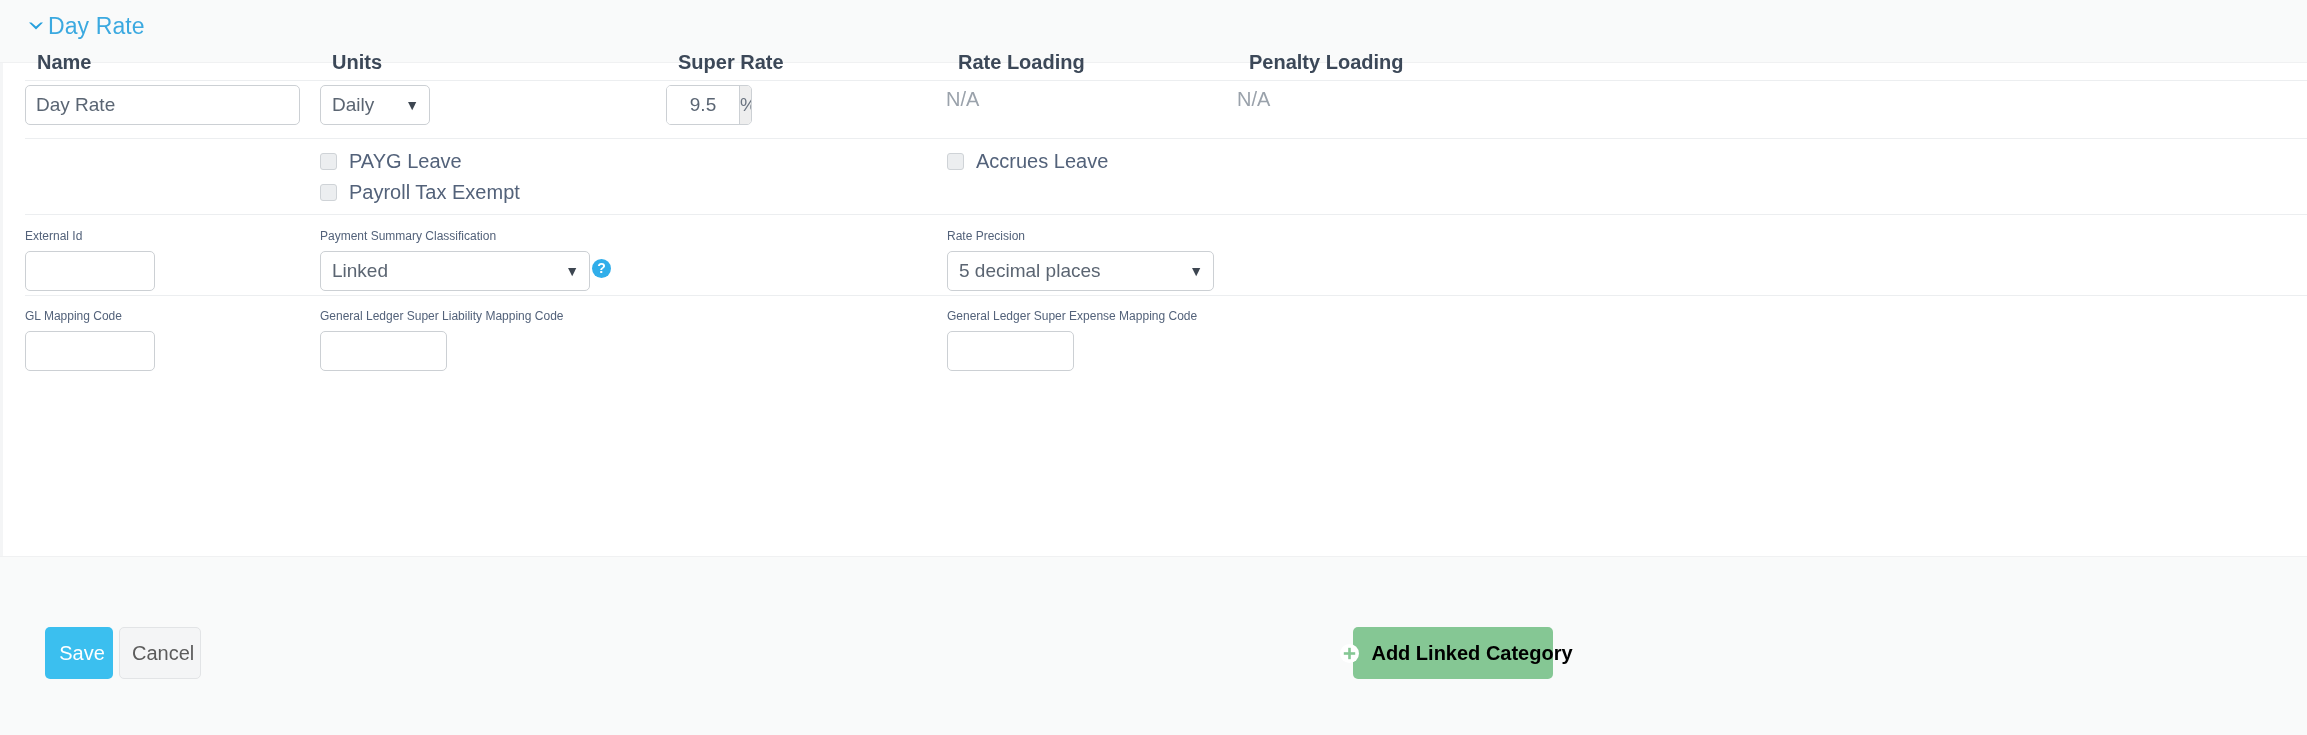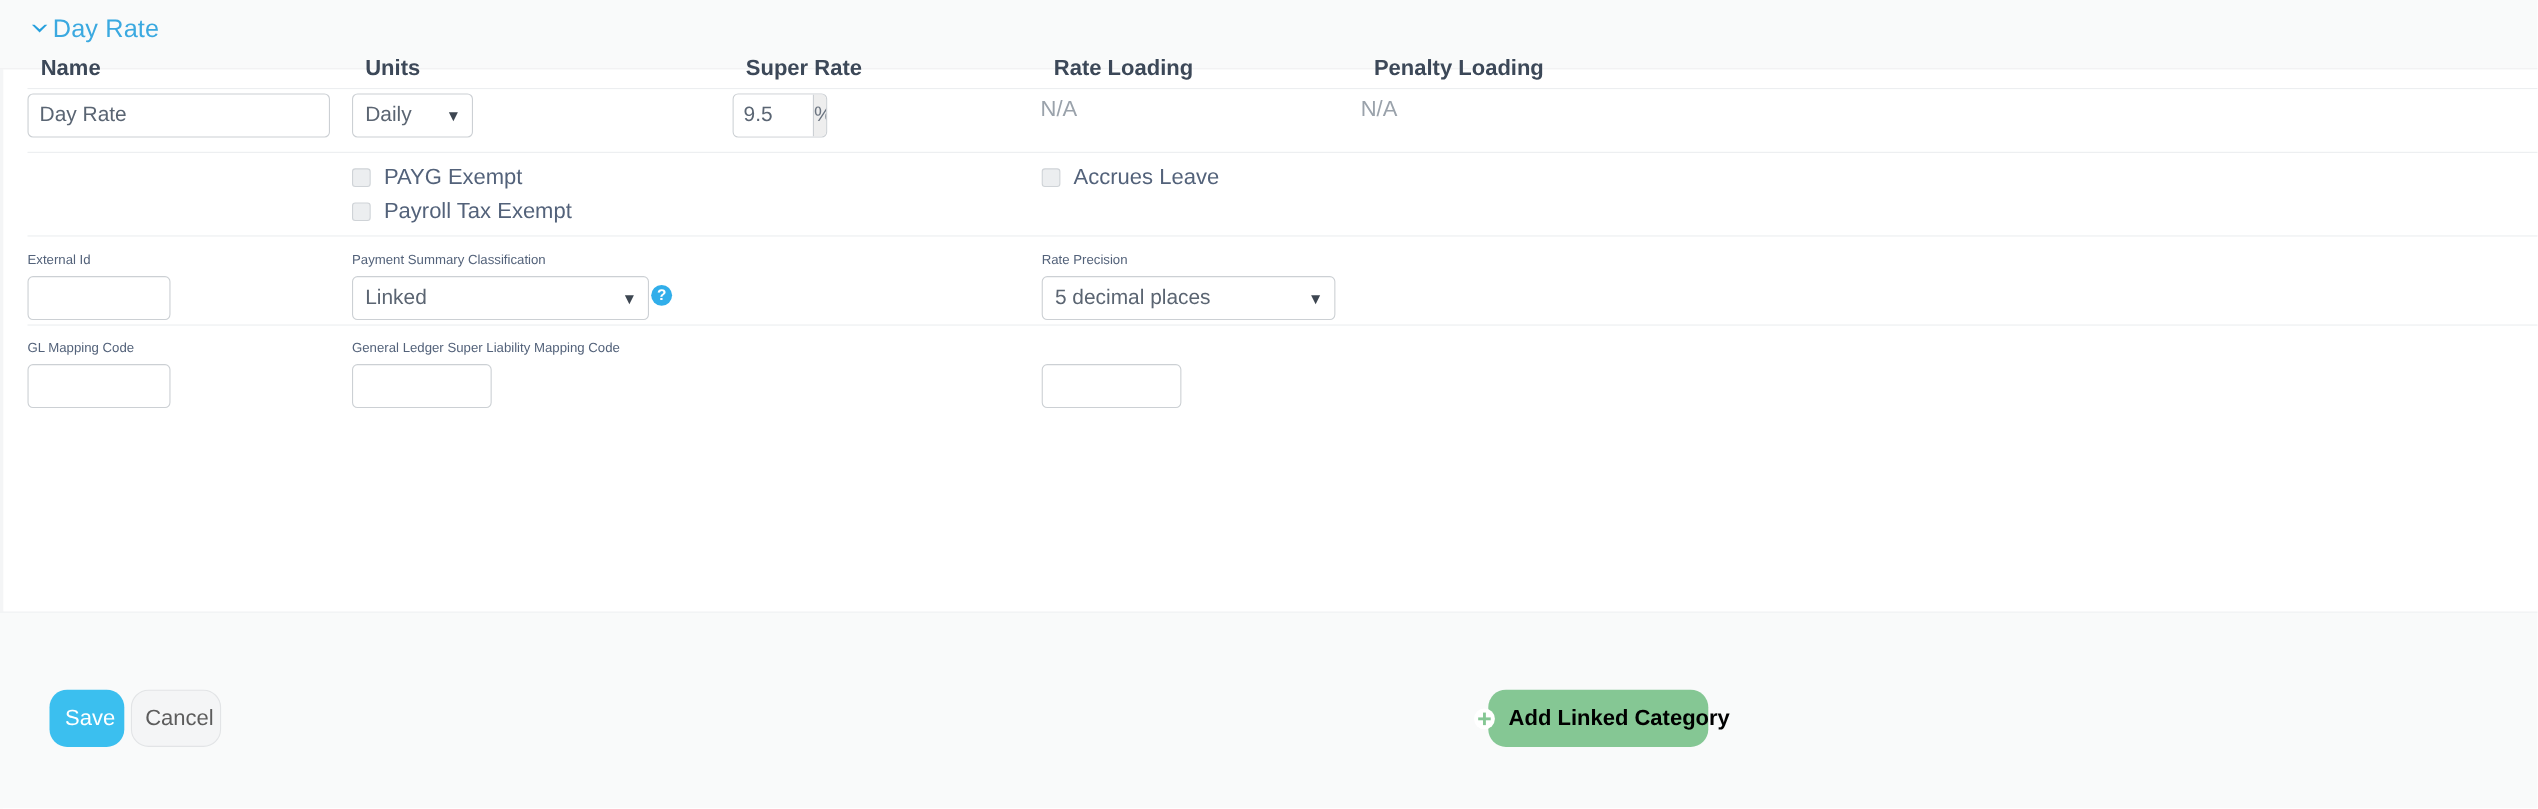--- a/index.html
+++ b/index.html
@@ -157,20 +157,21 @@
   }
   .input-group .ig-field {
     width: 54px;
     border: 0;
     outline: none;
     font-family: "Liberation Sans", sans-serif;
     font-size: 19px;
     color: #5a6573;
     padding: 0 9px;
     background: #ffffff;
+    text-align: center;
   }
   .input-group .ig-addon {
     width: 40px;
     background: #eeeeee;
     border-left: 1px solid #ccd0d4;
     display: flex;
     align-items: center;
     justify-content: center;
     font-size: 19px;
     color: #6b7480;
@@ -230,21 +231,21 @@
     width: 2307px;
     height: 179px;
     background: #f9fafa;
     border-top: 1px solid #f0f1f2;
     box-sizing: border-box;
   }
   .btn {
     position: absolute;
     box-sizing: border-box;
     border: 0;
-    border-radius: 16px;
+    border-radius: 5px;
     font-family: "Liberation Sans", sans-serif;
     cursor: pointer;
     white-space: nowrap;
     padding-left: 12px;
   }
   .btn-save {
     left: 45px;
     top: 70px;
     width: 68px;
     height: 52px;
@@ -325,21 +326,21 @@
     <span class="ig-addon">%</span>
   </div>
 
   <span class="na-text" style="left:946px;top:88px;">N/A</span>
   <span class="na-text" style="left:1237px;top:88px;">N/A</span>
 
   <div class="hr" style="top:138px;"></div>
 
   <div class="checkbox-line" style="left:320px;top:150px;">
     <span class="checkbox-box"></span>
-    <span class="checkbox-label">PAYG Exempt</span>
+    <span class="checkbox-label">PAYG Leave</span>
   </div>
   <div class="checkbox-line" style="left:320px;top:181px;">
     <span class="checkbox-box"></span>
     <span class="checkbox-label">Payroll Tax Exempt</span>
   </div>
   <div class="checkbox-line" style="left:947px;top:150px;text-align:center;">
     <span class="checkbox-box"></span>
     <span class="checkbox-label">Accrues Leave</span>
   </div>
 
@@ -359,20 +360,21 @@
 
   <div class="select-box" style="left:947px;top:251px;width:267px;">
     <span class="select-value">5 decimal places</span>
     <span class="caret-icon">▼</span>
   </div>
 
   <div class="hr" style="top:295px;"></div>
 
   <span class="field-label" style="left:25px;top:305px;">GL Mapping Code</span>
   <span class="field-label" style="left:320px;top:305px;text-align:center;">General Ledger Super Liability Mapping Code</span>
+  <span class="field-label" style="left:947px;top:305px;">General Ledger Super Expense Mapping Code</span>
 
   <input class="text-input" style="left: 25px; top: 331px; width: 130px;" value="">
   <input class="text-input" style="left: 320px; top: 331px; width: 127px;" value="">
   <input class="text-input" style="left: 947px; top: 331px; width: 127px;" value="">
 
   <div class="panel-footer">
     <button class="btn btn-save">Save</button>
     <button class="btn btn-cancel">Cancel</button>
     <button class="btn btn-add">
       <span class="plus-icon">

